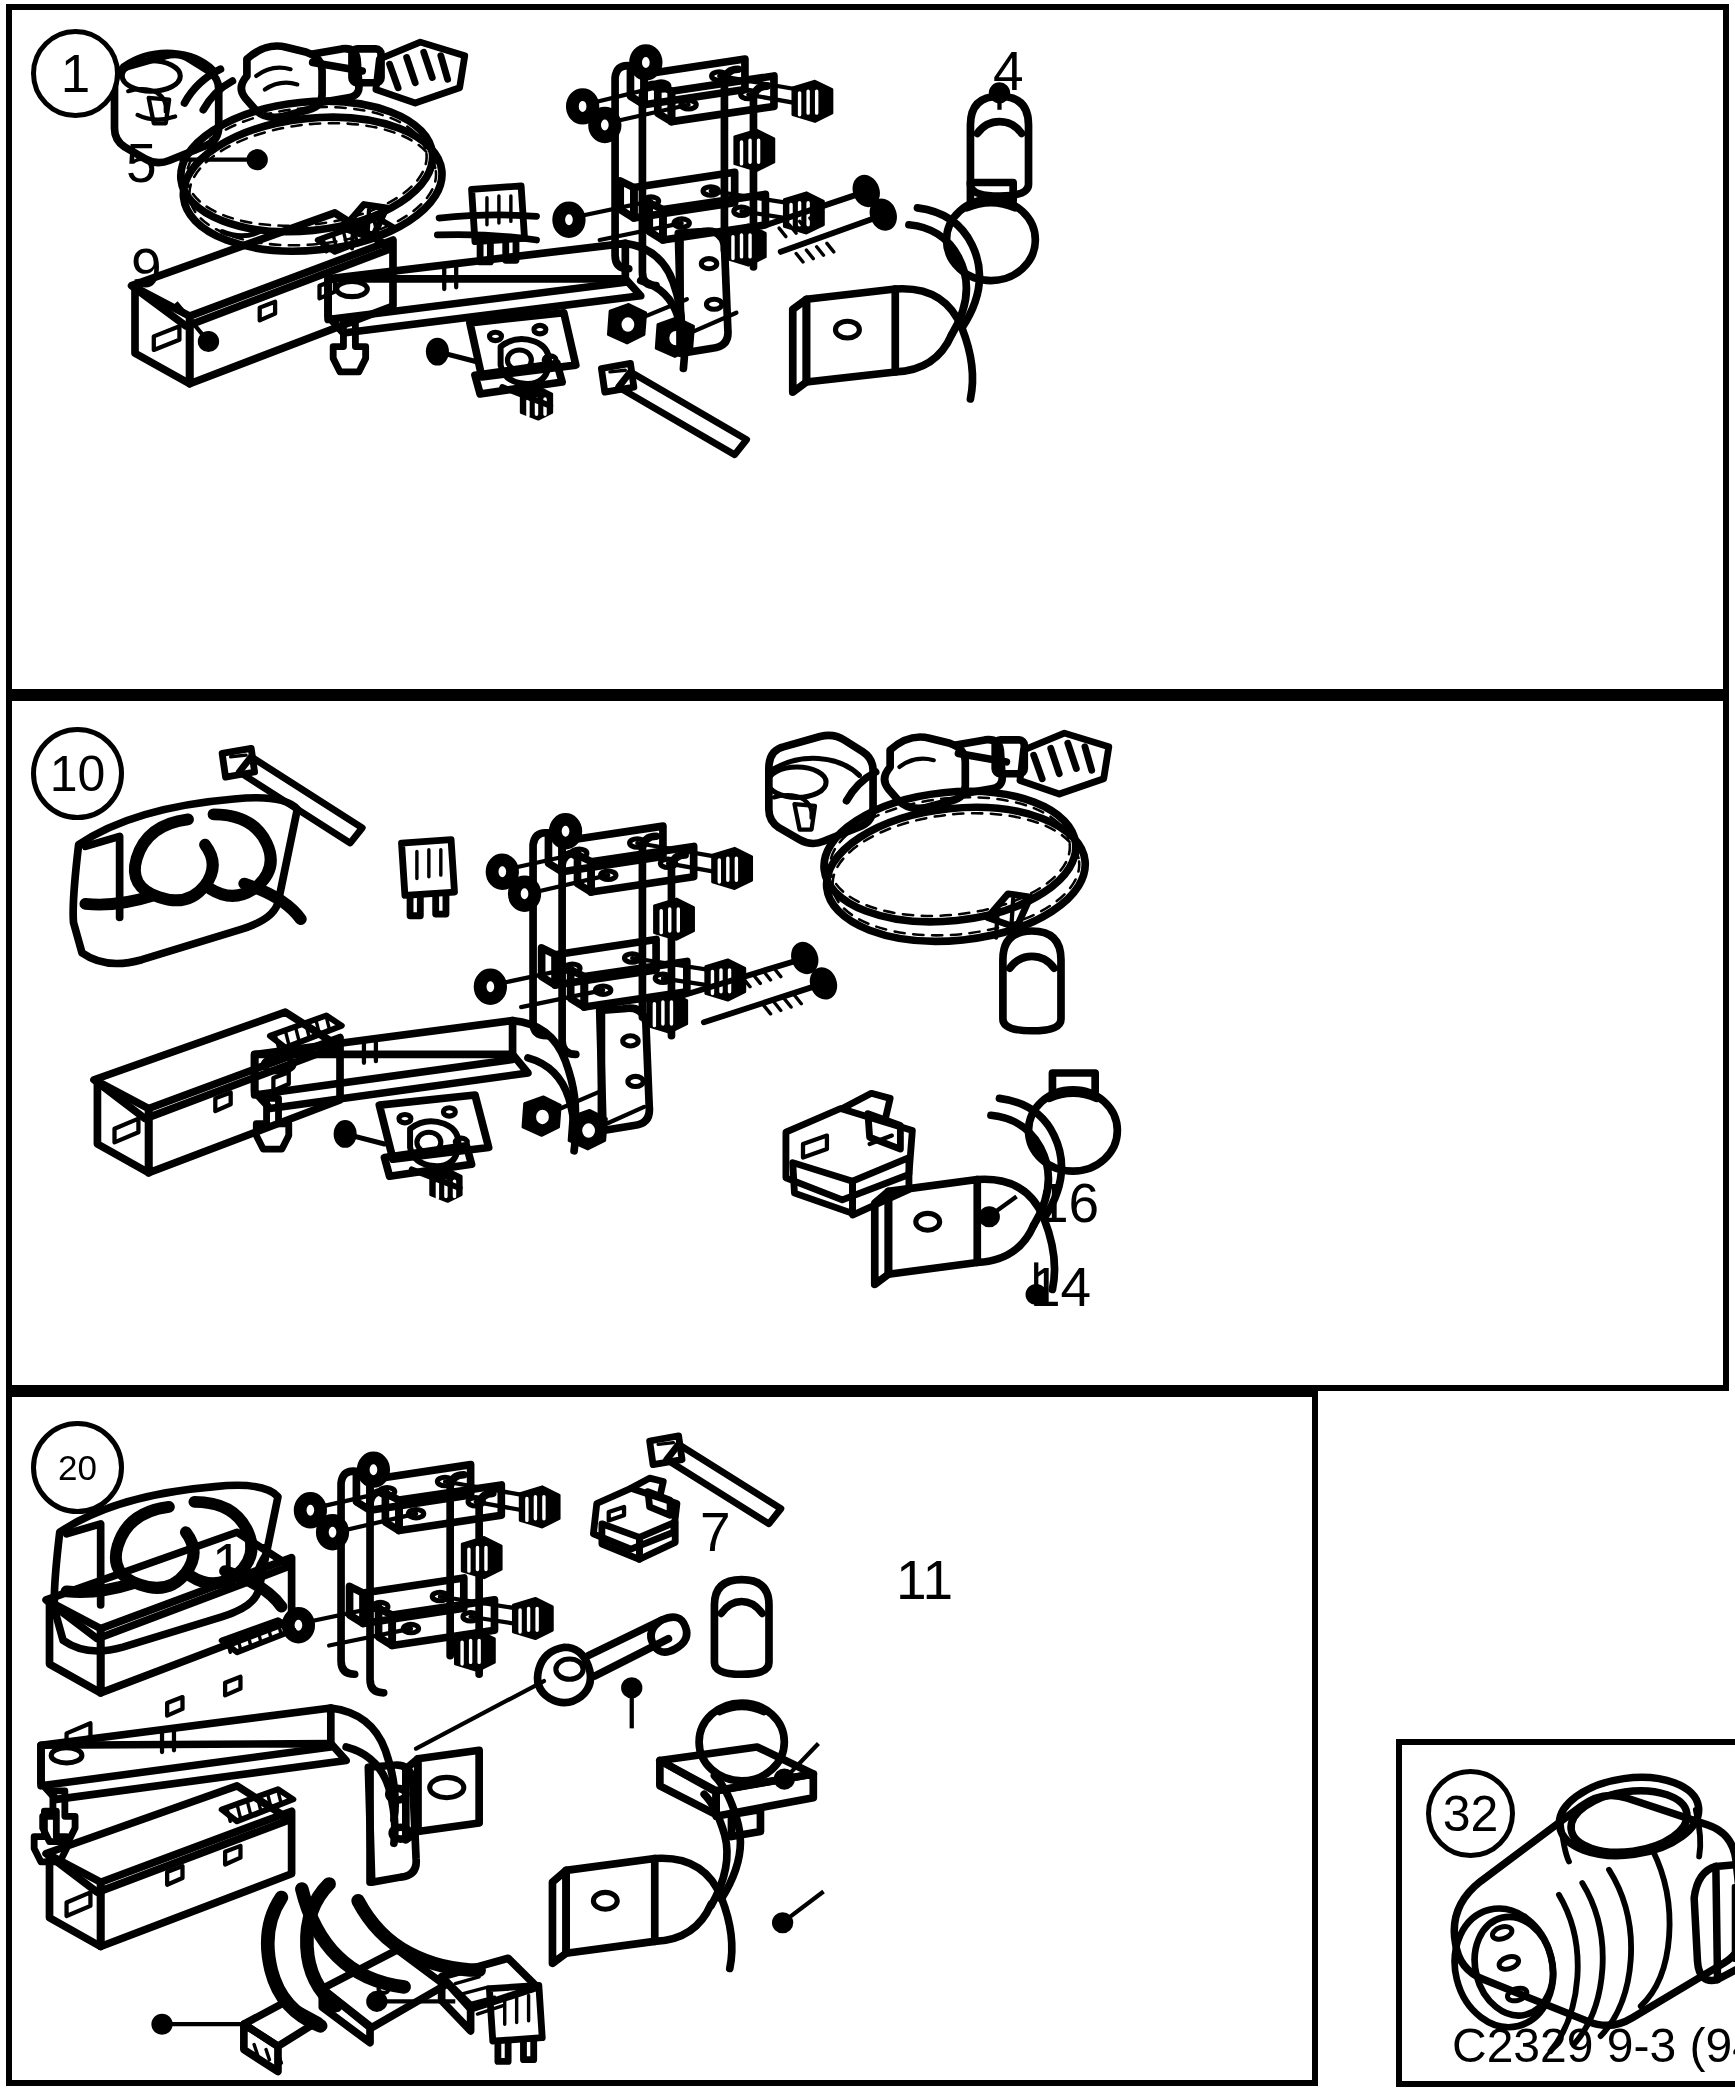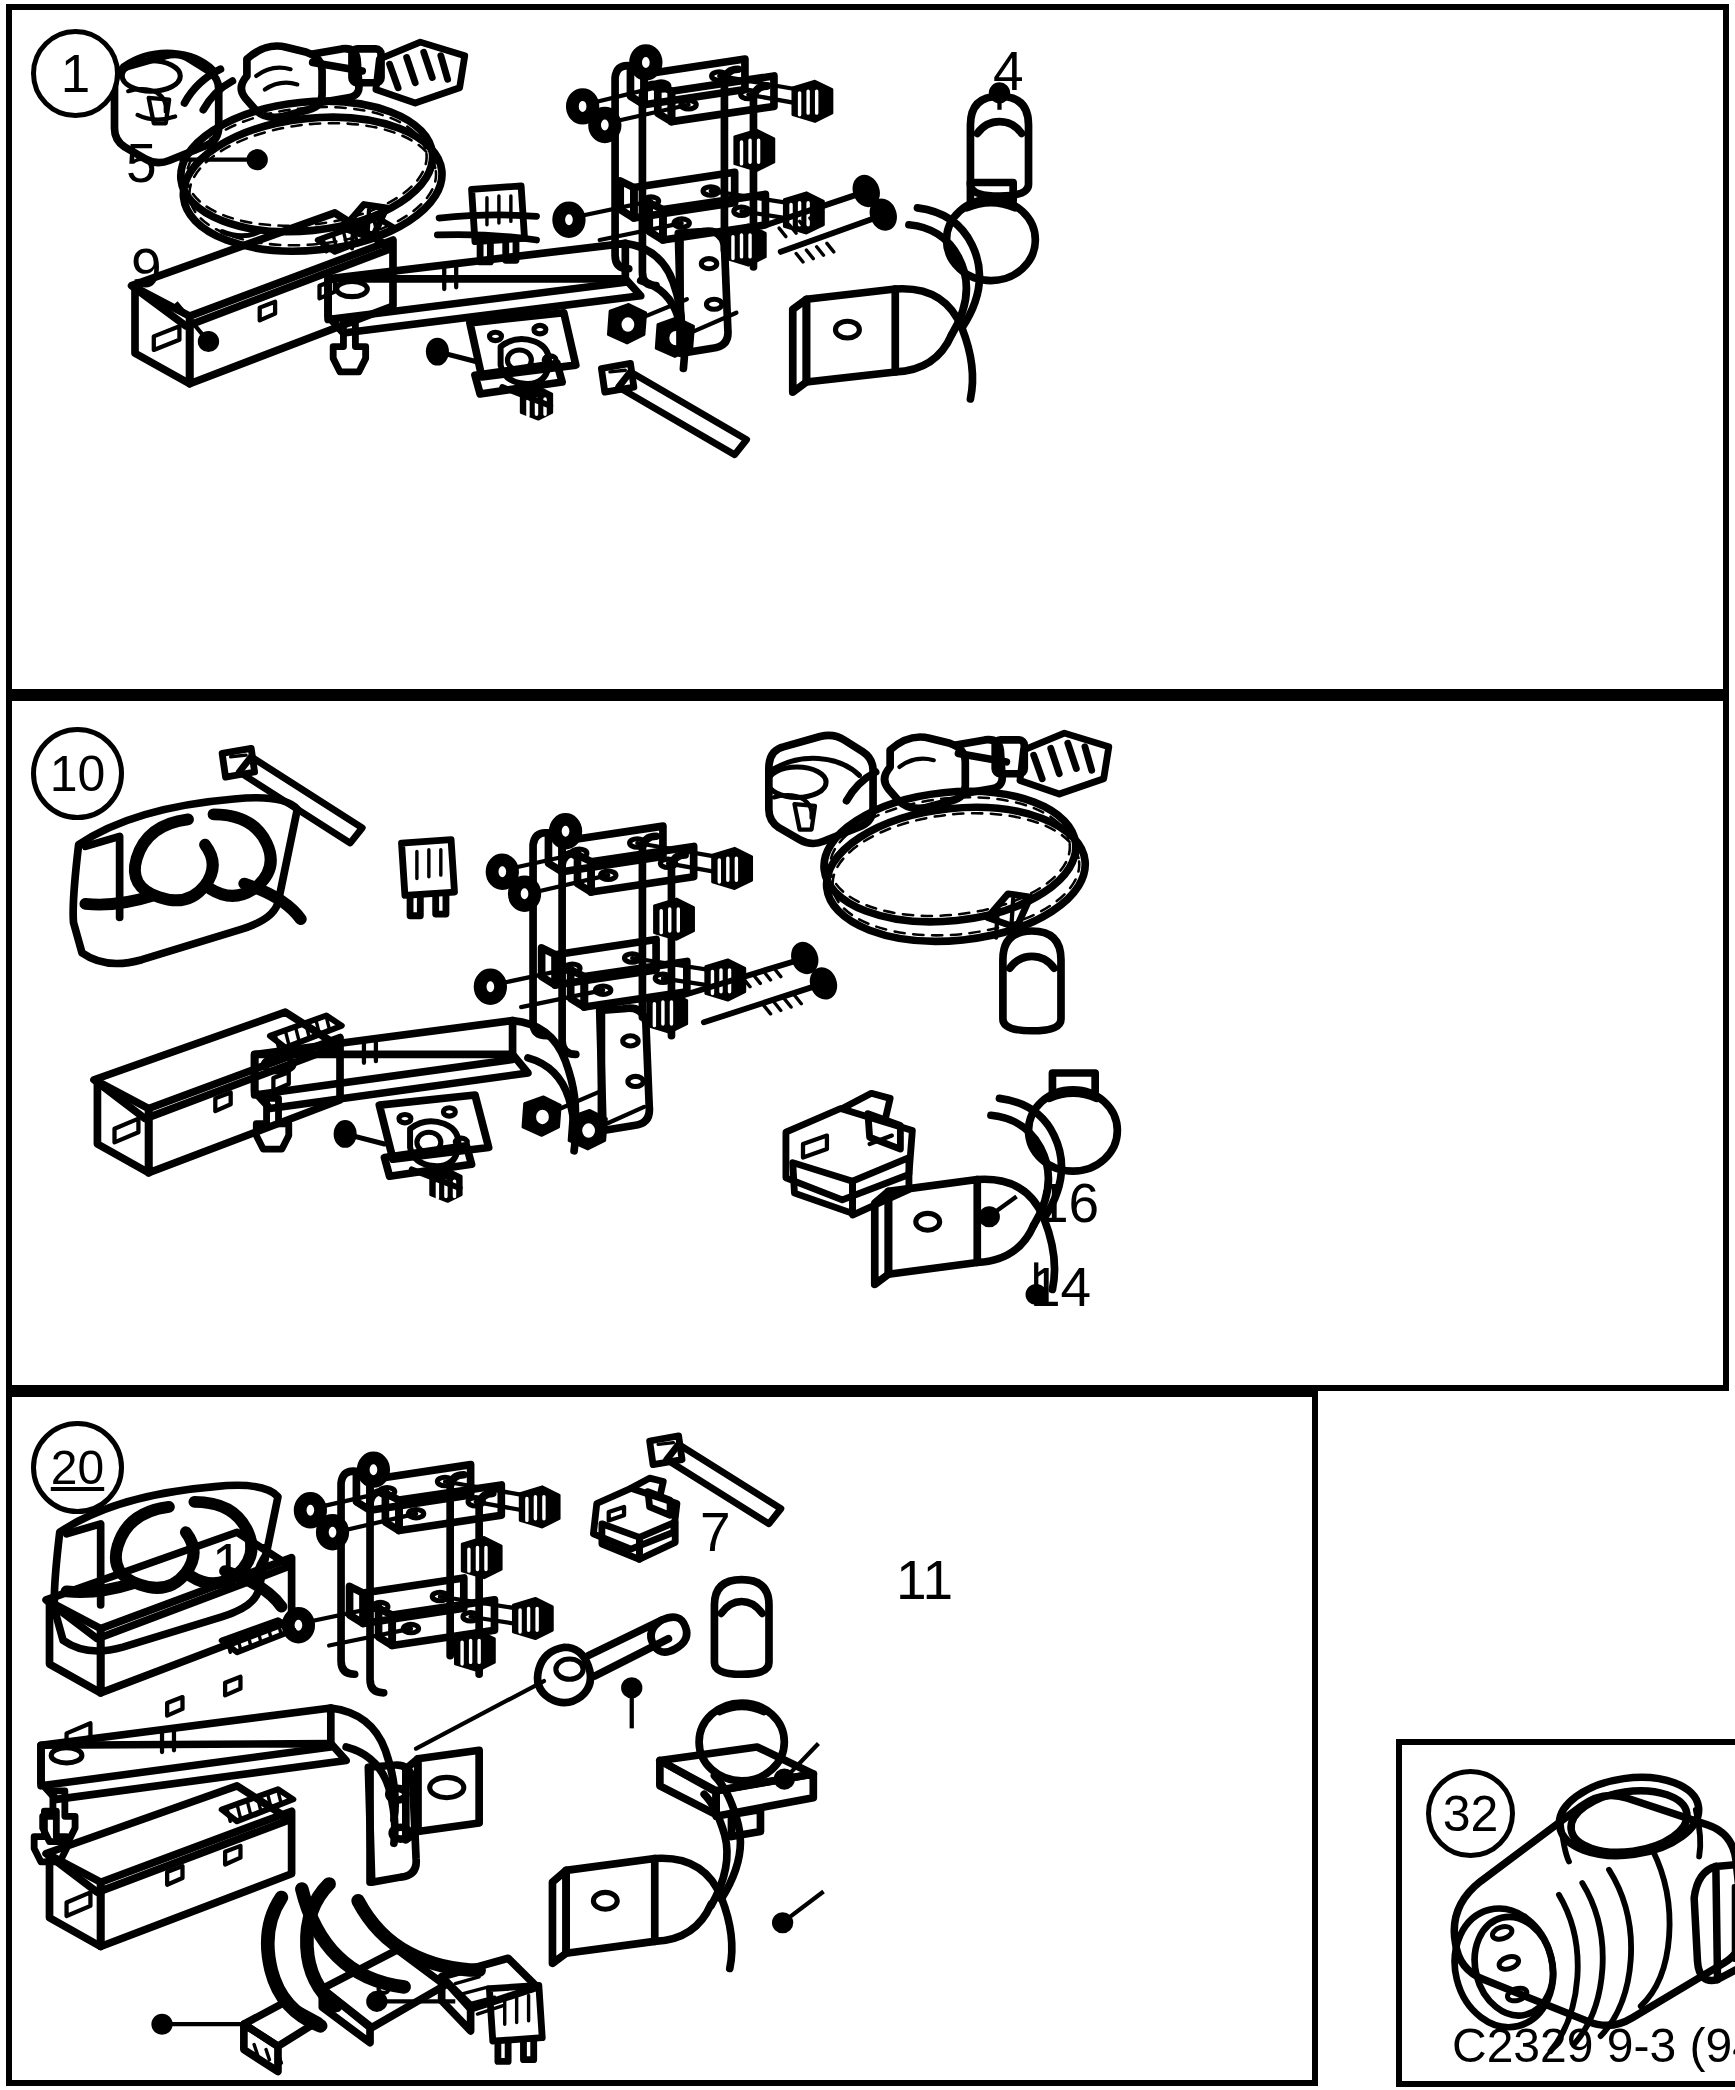--- a/index.html
+++ b/index.html
@@ -558,21 +558,21 @@
         <path d="M862 957 L908 957"></path>
           <circle cx="910" cy="957" r="10"></circle>
         <path d="M1070 982 L1104 942"></path>
           <circle cx="1106" cy="940" r="10"></circle>
       </g>
     </svg>
   </div>
 
   <div class="panel" id="p3" style="left:6px;top:1391px;width:1312px;height:695px;">
 
-    <div class="badge" style="left:19px;top:24px;width:83px;height:83px;font-size:48px;text-decoration:underline;">20</div>
+    <div class="badge" style="left:19px;top:24px;width:83px;height:83px;font-size:35px;">20</div>
 
     <div class="art">
       <svg viewBox="0 0 1525 808" preserveAspectRatio="none" xmlns="http://www.w3.org/2000/svg">
         <g fill="none" stroke="#000" stroke-width="5" stroke-linejoin="round" stroke-linecap="round">
 
           <g stroke-width="9">
             <path d="M56 160 q64 -44 182 -54 q58 -6 74 12 l-22 108 q-4 22 -44 34 l-116 36 q-42 12 -70 -8 l-10 -36 q-2 -24 6 -92 z"></path>
             <path d="M64 162 l40 -12 l0 96"></path>
           </g>
           <g stroke-width="14">

